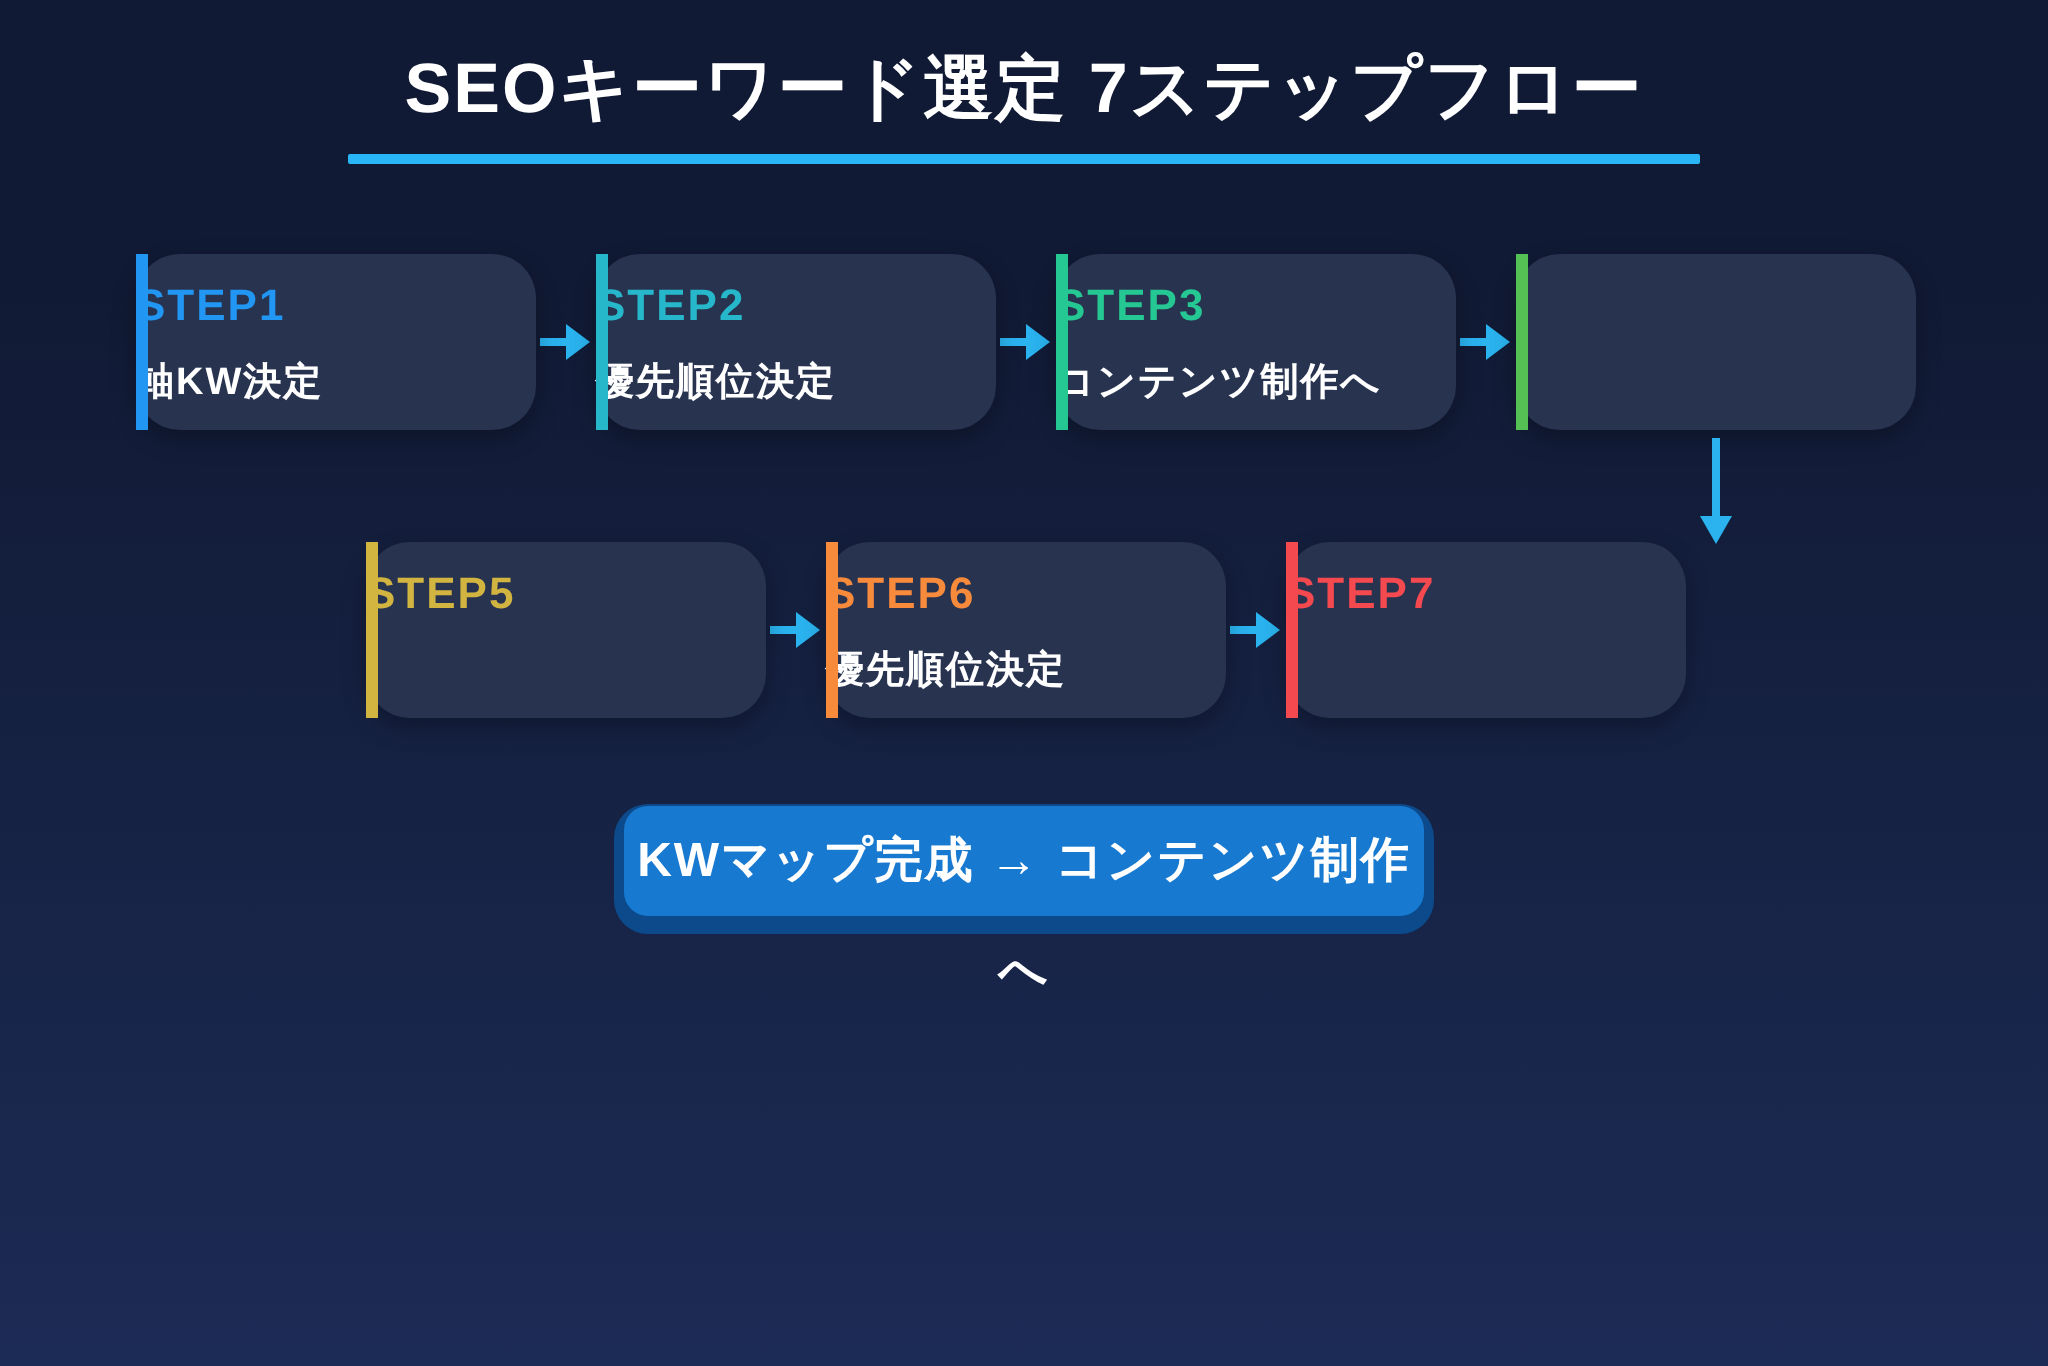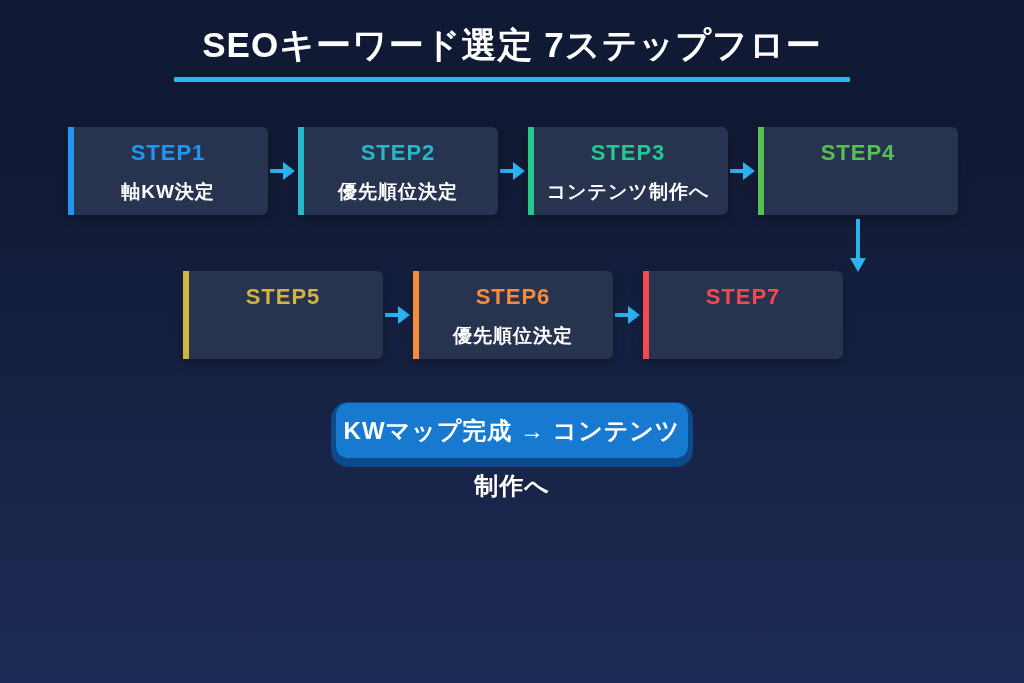--- a/index.html
+++ b/index.html
@@ -46,24 +46,23 @@
     display: flex;
     align-items: center;
   }
   #row1 { top: 127px; left: 68px; }
   #row2 { top: 271px; left: 183px; }
   .step-card {
     position: relative;
     width: 200px;
     height: 88px;
     background: var(--boxbg, #283350);
-    border-radius: 6px;
+    border-radius: 22px;
     box-sizing: border-box;
     padding-top: 13px;
-    text-align: center;
     box-shadow: 0 5px 12px rgba(0,0,0,0.28);
   }
   .step-accent-bar {
     position: absolute;
     left: 0;
     top: 0;
     bottom: 0;
     width: 6px;
     background: var(--accent, #2196f3);
   }
@@ -99,21 +98,21 @@
     width: 18px;
     height: 54px;
     color: var(--arrow, #2ab3ef);
   }
   
   .cta-button {
     position: absolute;
     top: 403px;
     left: 50%;
     transform: translateX(-50%);
-    width: 352px;
+    width: 400px;
     height: 55px;
     line-height: 55px;
     text-align: center;
     color: #ffffff;
     font-size: 24px;
     font-weight: bold;
     letter-spacing: 1px;
     background: var(--ctabg, #1779cf);
     border: none;
     border-radius: 12px;
@@ -162,21 +161,20 @@
       <div class="step-name">コンテンツ制作へ</div>
     </div>
     <div class="arrow-cell">
       <svg class="arrow-right-svg" width="26" height="20" viewBox="0 0 26 20">
         <rect x="0" y="8" width="14" height="4" fill="currentColor"></rect>
         <polygon points="13,1 25,10 13,19" fill="currentColor"></polygon>
       </svg>
     </div>
     <div class="step-card" style="--accent: #55c155;">
       <div class="step-accent-bar"></div>
-      <div class="step-label">STEP4</div>
     </div>
   </div>
 
   <div class="arrow-down">
     <svg width="18" height="54" viewBox="0 0 18 54">
       <rect x="7" y="0" width="4" height="40" fill="currentColor"></rect>
       <polygon points="1,39 17,39 9,53" fill="currentColor"></polygon>
     </svg>
   </div>
 

